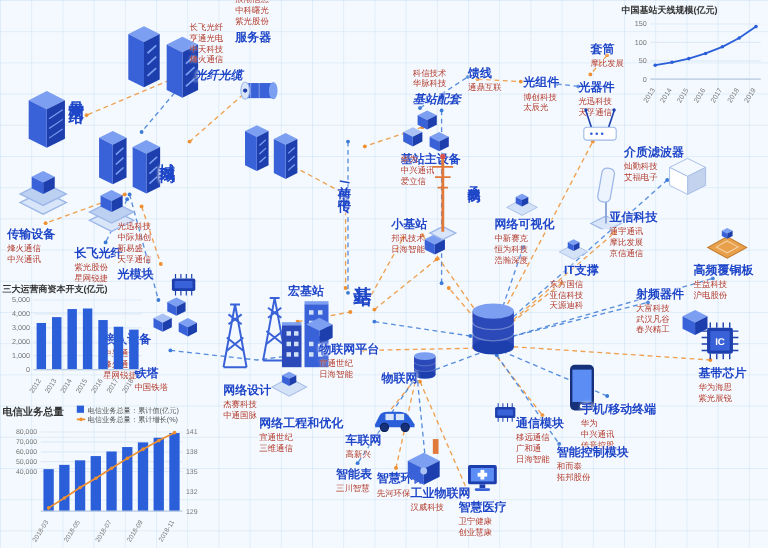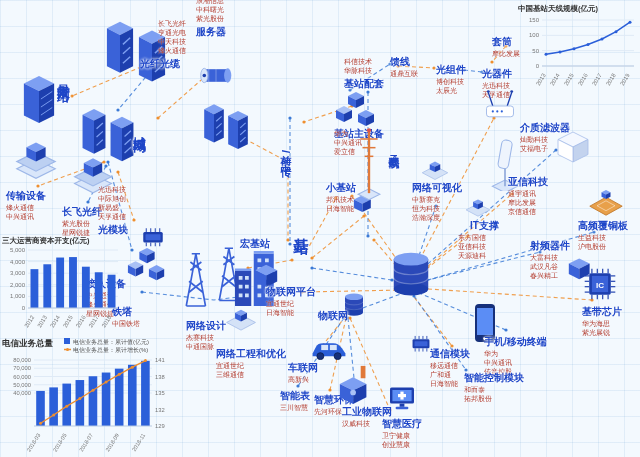--- a/index.html
+++ b/index.html
@@ -180,21 +180,21 @@
       <div class="nicon" style="left: 198px; top: 62px;">
         <svg width="36" viewBox="0 0 40 30" xmlns="http://www.w3.org/2000/svg">
           <rect x="7" y="8" width="26" height="14" fill="#3a62d8"></rect>
           <line x1="12" y1="8" x2="12" y2="22" stroke="#fff" stroke-opacity=".35"></line>
           <line x1="20" y1="8" x2="20" y2="22" stroke="#fff" stroke-opacity=".35"></line>
           <ellipse cx="33" cy="15" rx="4" ry="8" fill="#7d9ff2"></ellipse>
           <ellipse cx="7" cy="15" rx="4" ry="8" fill="#d9e6fa" stroke="#9db7e8"></ellipse>
           <circle cx="7" cy="15" r="2" fill="#1d3fae"></circle>
         </svg>
       </div>
-      <div class="nlabel" style="left: 140px; top: 58px;">光纤光缆</div>
+      <div class="nlabel" style="left: 162px; top: 58px; font-style: italic;">光纤光缆</div>
       <div class="companies" style="left: 158px; top: 19px;">
         <div>长飞光纤</div>
         <div>亨通光电</div>
         <div>中天科技</div>
         <div>烽火通信</div>
       </div>
       <div class="nicon" style="left: 22px; top: 74px;">
         <svg width="34" viewBox="0 0 36 54" xmlns="http://www.w3.org/2000/svg">
           <polygon points="18,2 34,10 18,18 2,10" fill="#7d9ff2"></polygon>
           <polygon points="18,18 34,10 34,44 18,52" fill="#1d3fae"></polygon>
@@ -370,21 +370,21 @@
           <polygon points="22,10 30,6 30,14 22,18" fill="#1d3fae"></polygon>
           <polygon points="14,6 22,10 22,18 14,14" fill="#3a62d8"></polygon>
           <polygon points="10,16 18,20 10,24 2,20" fill="#a9c1f5"></polygon>
           <polygon points="10,24 18,20 18,28 10,32" fill="#1d3fae"></polygon>
           <polygon points="2,20 10,24 10,32 2,28" fill="#3a62d8"></polygon>
           <polygon points="32,20 40,24 32,28 24,24" fill="#7d9ff2"></polygon>
           <polygon points="32,28 40,24 40,32 32,36" fill="#1d3fae"></polygon>
           <polygon points="24,24 32,28 32,36 24,32" fill="#3a62d8"></polygon>
         </svg>
       </div>
-      <div class="nlabel" style="left: 344px; top: 78px;">基站配套</div>
+      <div class="nlabel" style="left: 344px; top: 78px; font-style: italic;">基站配套</div>
       <div class="companies" style="left: 344px; top: 57px;">
         <div>科信技术</div>
         <div>华脉科技</div>
       </div>
       <div class="nlabel" style="left: 390px; top: 56px;">馈线</div>
       <div class="companies" style="left: 390px; top: 69px;">
         <div>通鼎互联</div>
       </div>
       <div class="nlabel" style="left: 492px; top: 36px;">套筒</div>
       <div class="companies" style="left: 492px; top: 49px;">

